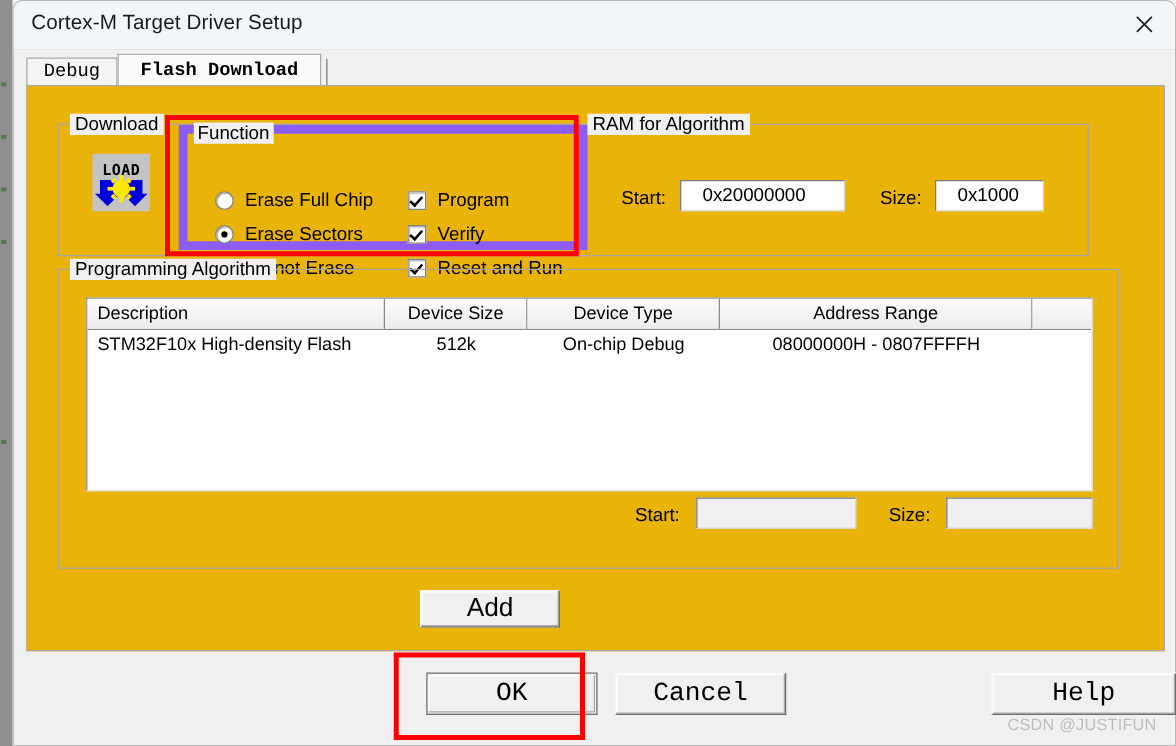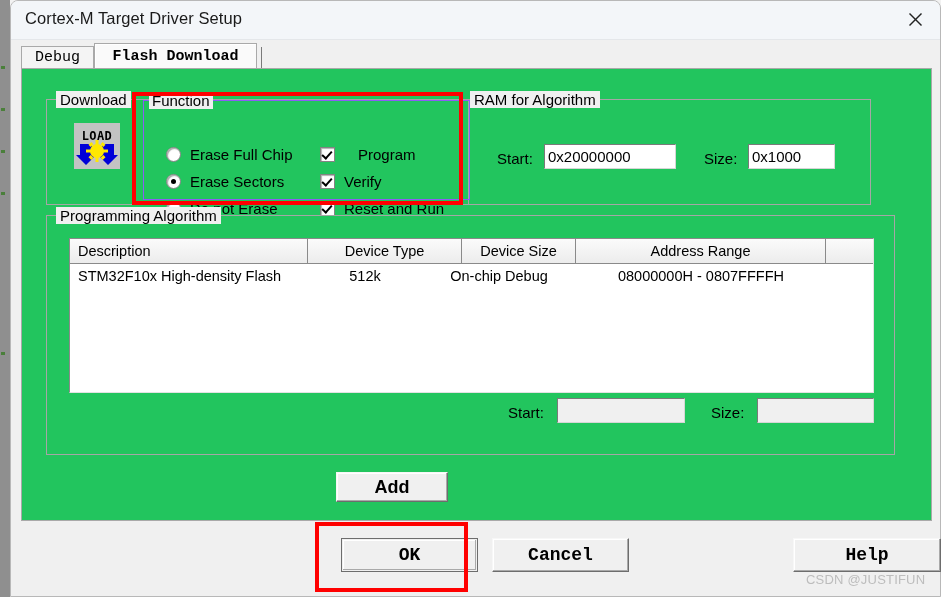--- a/index.html
+++ b/index.html
@@ -87,21 +87,21 @@
   #tab-flash { left: 73px; width: 163px; font-weight: bold; }
   #tab-caret {
     position: absolute; left: 240px; top: 4px;
     width: 1px; height: 21px; background: #7a7a7a;
   }
 
   
   #tabpage {
     position: absolute; left: 10px; top: 67px;
     width: 911px; height: 453px;
-    background: #22c55e;
+    background: #eab308;
     border: 1px solid #a9a9a9;
     box-sizing: border-box;
   }
 
   
   .group {
     position: absolute;
     border: 1px solid #a6a6a6;
     box-sizing: border-box;
     background: transparent;
@@ -121,21 +121,21 @@
   
   #load-icon {
     position: absolute; left: 27px; top: 23px;
     width: 46px; height: 46px;
     background: #c3c3c3;
   }
 
   
   #grp-function {
     position: absolute; left: 96px; top: 0px; width: 327px; height: 100px;
-    border: 1px solid #8b5cf6; box-sizing: border-box; text-align: center;
+    border: 7px solid #8b5cf6; box-sizing: border-box; text-align: center;
   }
   #grp-function > .gtitle {
     position: absolute; top: -9px; left: 5px; background: #f0f0f0;
     padding: 0 3px; font-size: 15px; color:#000;
   }
 
   
   .optrow { position: absolute; display: flex; align-items: center; margin-top: 25px; }
   .radio {
     width: 13px; height: 13px; border-radius: 50%;
@@ -172,21 +172,21 @@
   .fieldlabel { position: absolute; font-size: 15px; color: #000; }
   .textfield {
     position: absolute;
     background: #fff;
     border: 1px solid #7a7a7a;
     border-right-color: #d6d6d6;
     border-bottom-color: #d6d6d6;
     box-sizing: border-box;
     font-family: "Liberation Sans", sans-serif;
     font-size: 15px; color: #000;
-    padding: 0 3px;
+    padding: 0 17px;
     display: flex; align-items: center;
     outline: none;
   }
   .textfield.disabled { background: #f0f0f0; color: #707070; }
 
   
   #algo-list {
     position: absolute; left: 22px; top: 22px;
     width: 805px; height: 155px;
     background: #fff;
@@ -227,25 +227,24 @@
   
   .btn {
     position: absolute;
     background: #f0f0f0;
     border: 1px solid #f7f7f7;
     border-right-color: #6d6d6d;
     border-bottom-color: #6d6d6d;
     box-shadow: inset -1px -1px 0 #a9a9a9, inset 1px 1px 0 #ffffff;
     box-sizing: border-box;
     font-family: "Liberation Mono", monospace;
-    font-size: 18px; color: #000;
+    font-size: 21px; color: #000;
     display: flex; align-items: center; justify-content: center;
     cursor: pointer;
     user-select: none;
-    font-weight: bold;
   }
   .btn.sans { font-family: "Liberation Sans", sans-serif; }
   .btn.disabled { color: #a0a0a0; text-shadow: 1px 1px 0 #ffffff; cursor: default; }
   .btn.default {
     border: 1px solid #6d6d6d;
     box-shadow: inset 0 0 0 1px #f0f0f0, inset -2px -2px 0 #a9a9a9, inset 2px 2px 0 #ffffff;
   }
 
   
   #btn-ok     { left: 330px; top: 537px; width: 137px; height: 34px; }
@@ -347,21 +346,21 @@
         </div>
         <div class="optrow" style="left:22px; top:47px;">
           <span class="radio checked"></span>
           <span class="optlabel">Erase Sectors</span>
         </div>
         <div class="optrow" style="left:22px; top:74px;">
           <span class="radio"></span>
           <span class="optlabel">Do not Erase</span>
         </div>
 
-        <div class="optrow" style="left:176px; top:20px;gap:14px;">
+        <div class="optrow" style="left:176px; top:20px;">
           <span class="checkbox checked"></span>
           <span class="optlabel">Program</span>
         </div>
         <div class="optrow" style="left:176px; top:47px;">
           <span class="checkbox checked"></span>
           <span class="optlabel">Verify</span>
         </div>
         <div class="optrow" style="left:176px; top:74px;">
           <span class="checkbox checked"></span>
           <span class="optlabel">Reset and Run</span>
@@ -378,22 +377,22 @@
       <div class="fieldlabel" style="left:243px; top:50px;">Size:</div>
       <div class="textfield" style="left:287px; top:44px; width:87px; height:25px;">0x1000</div>
     </div>
 
     <div class="group" id="grp-algo">
       <div class="gtitle">Programming Algorithm</div>
 
       <div id="algo-list">
         <div id="algo-head">
           <div class="hcell left" style="width:238px">Description</div>
+          <div class="hcell ctr" style="width:114px">Device Size</div>
           <div class="hcell ctr" style="width:154px">Device Type</div>
-          <div class="hcell ctr" style="width:114px">Device Size</div>
           <div class="hcell ctr" style="width:250px">Address Range</div>
           <div class="hcell ctr" style="width:47px; border-right:none;"></div>
         </div>
         <div class="row">
           <div class="cell left" style="width:238px">STM32F10x High-density Flash</div>
           <div class="cell ctr" style="width:114px">512k</div>
           <div class="cell ctr" style="width:154px">On-chip Debug</div>
           <div class="cell ctr" style="width:250px">08000000H - 0807FFFFH</div>
         </div>
       </div>

